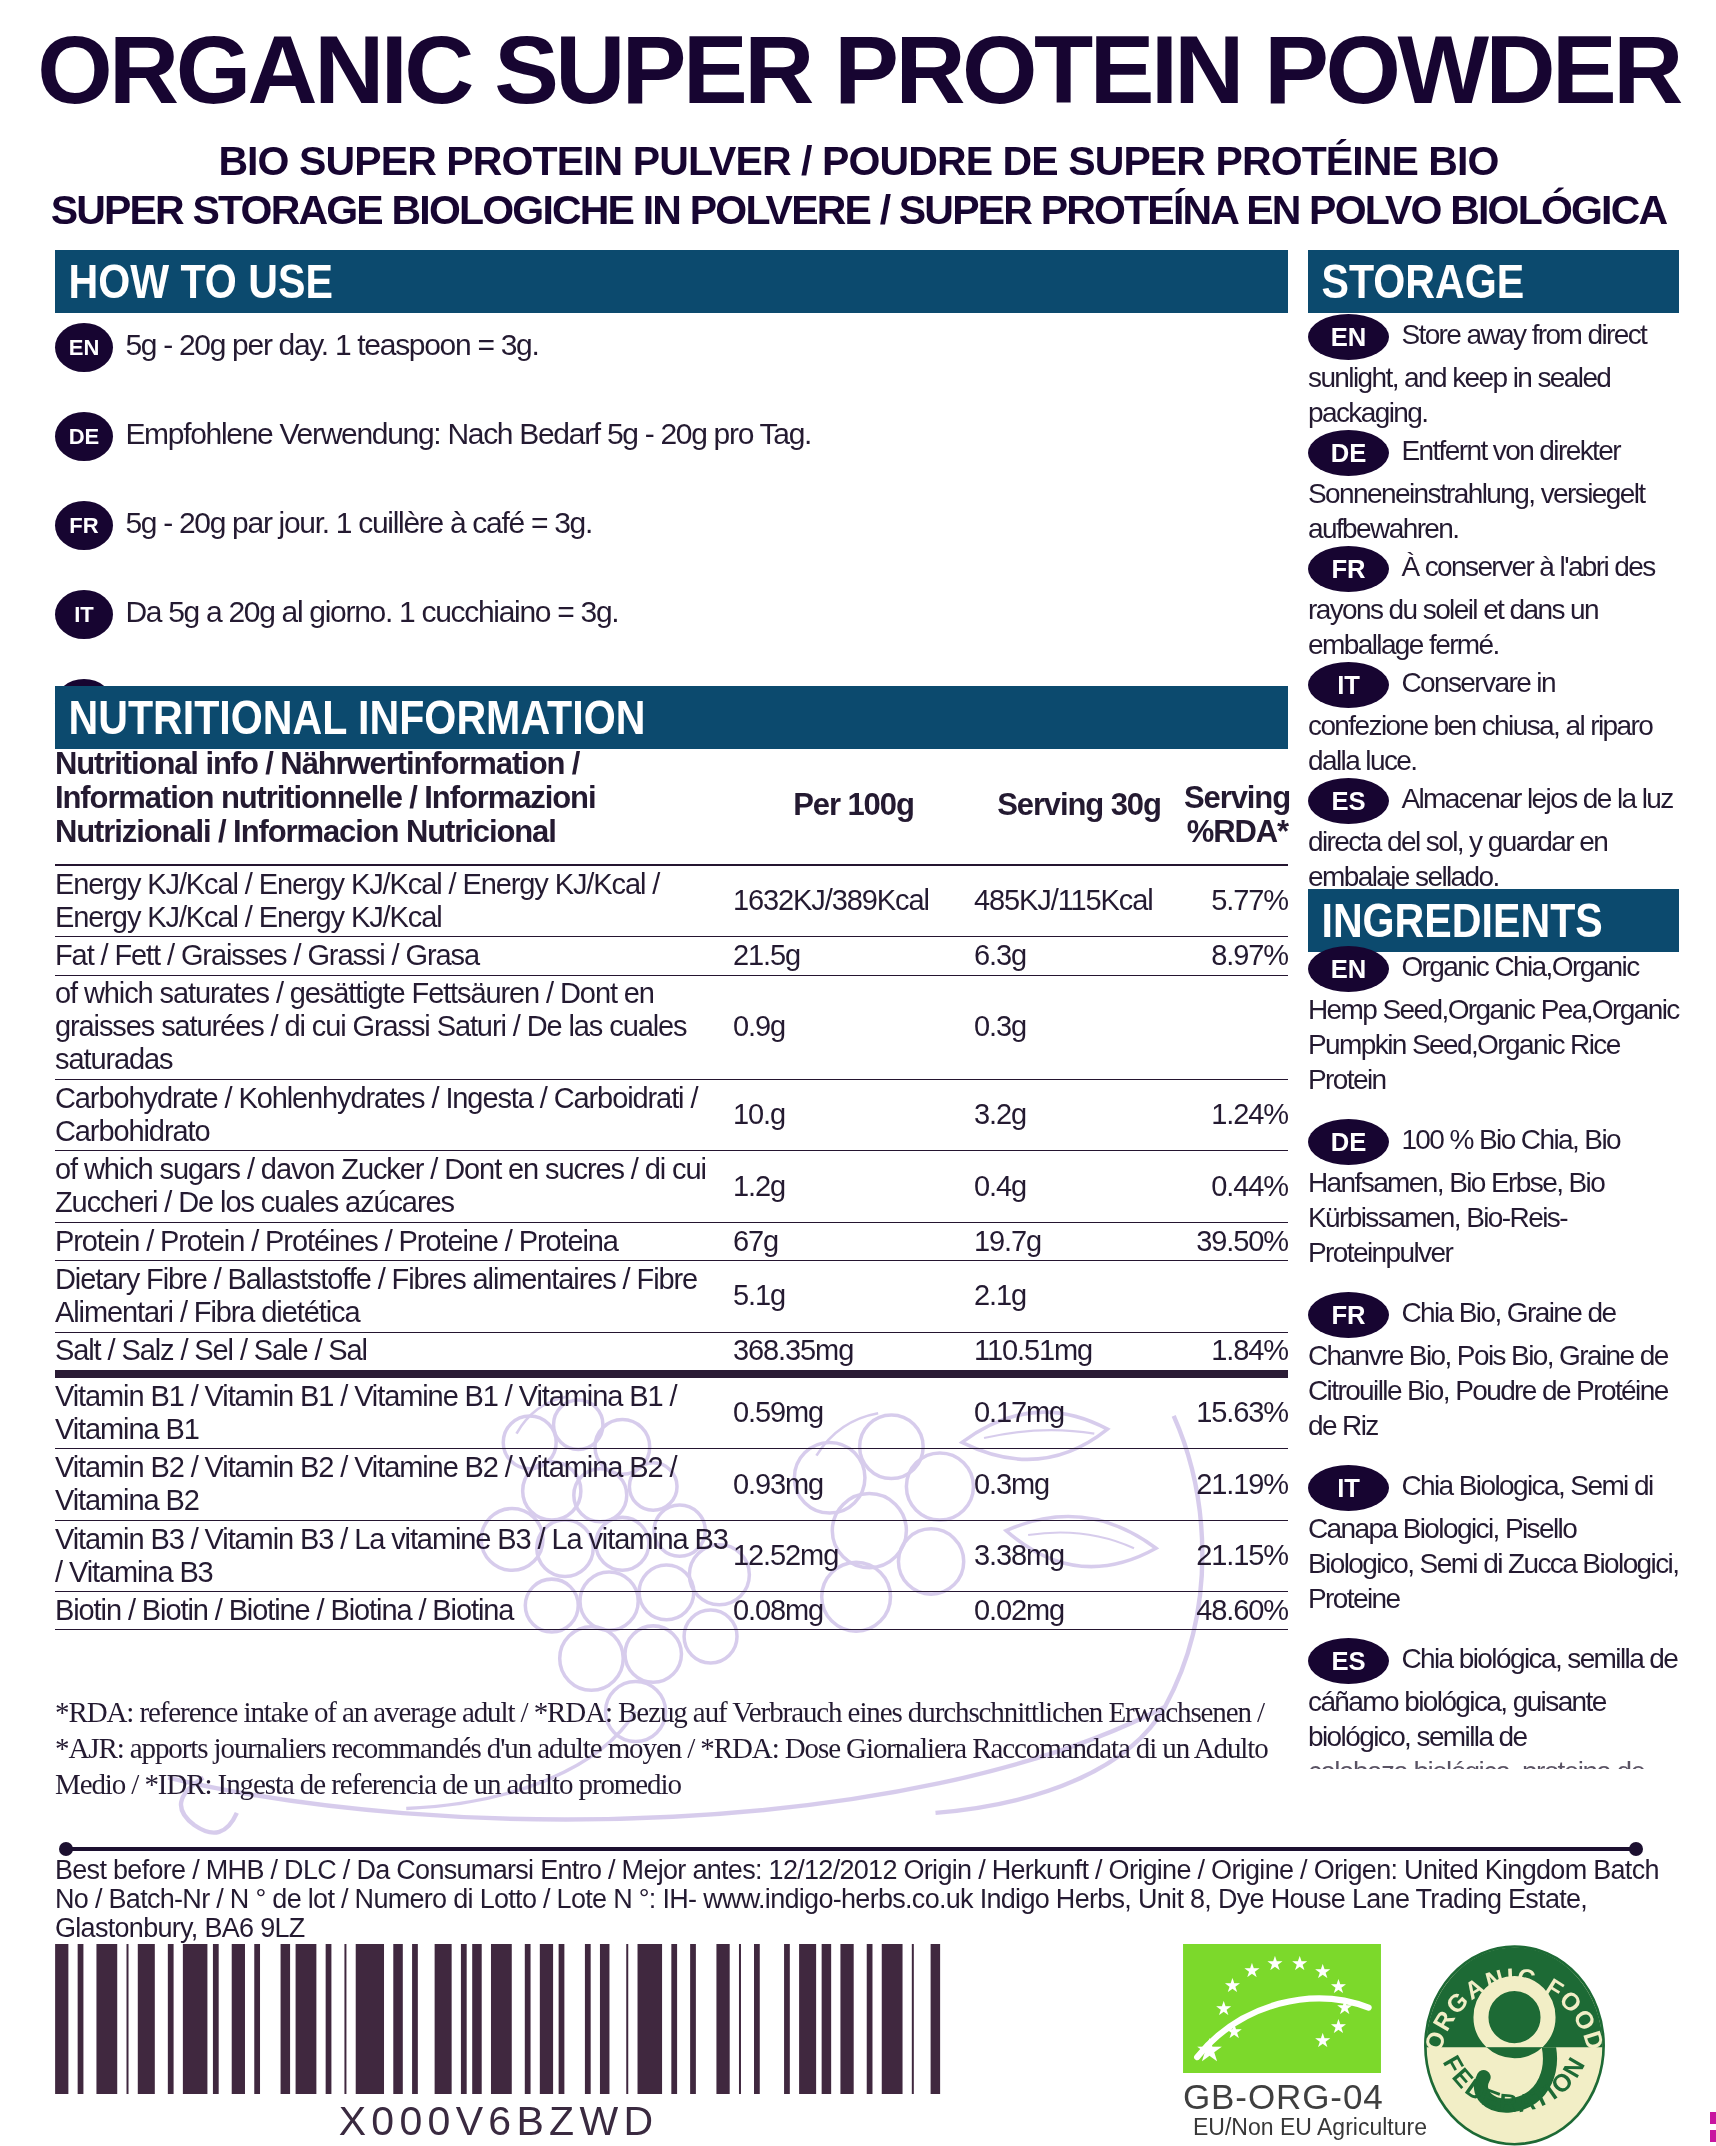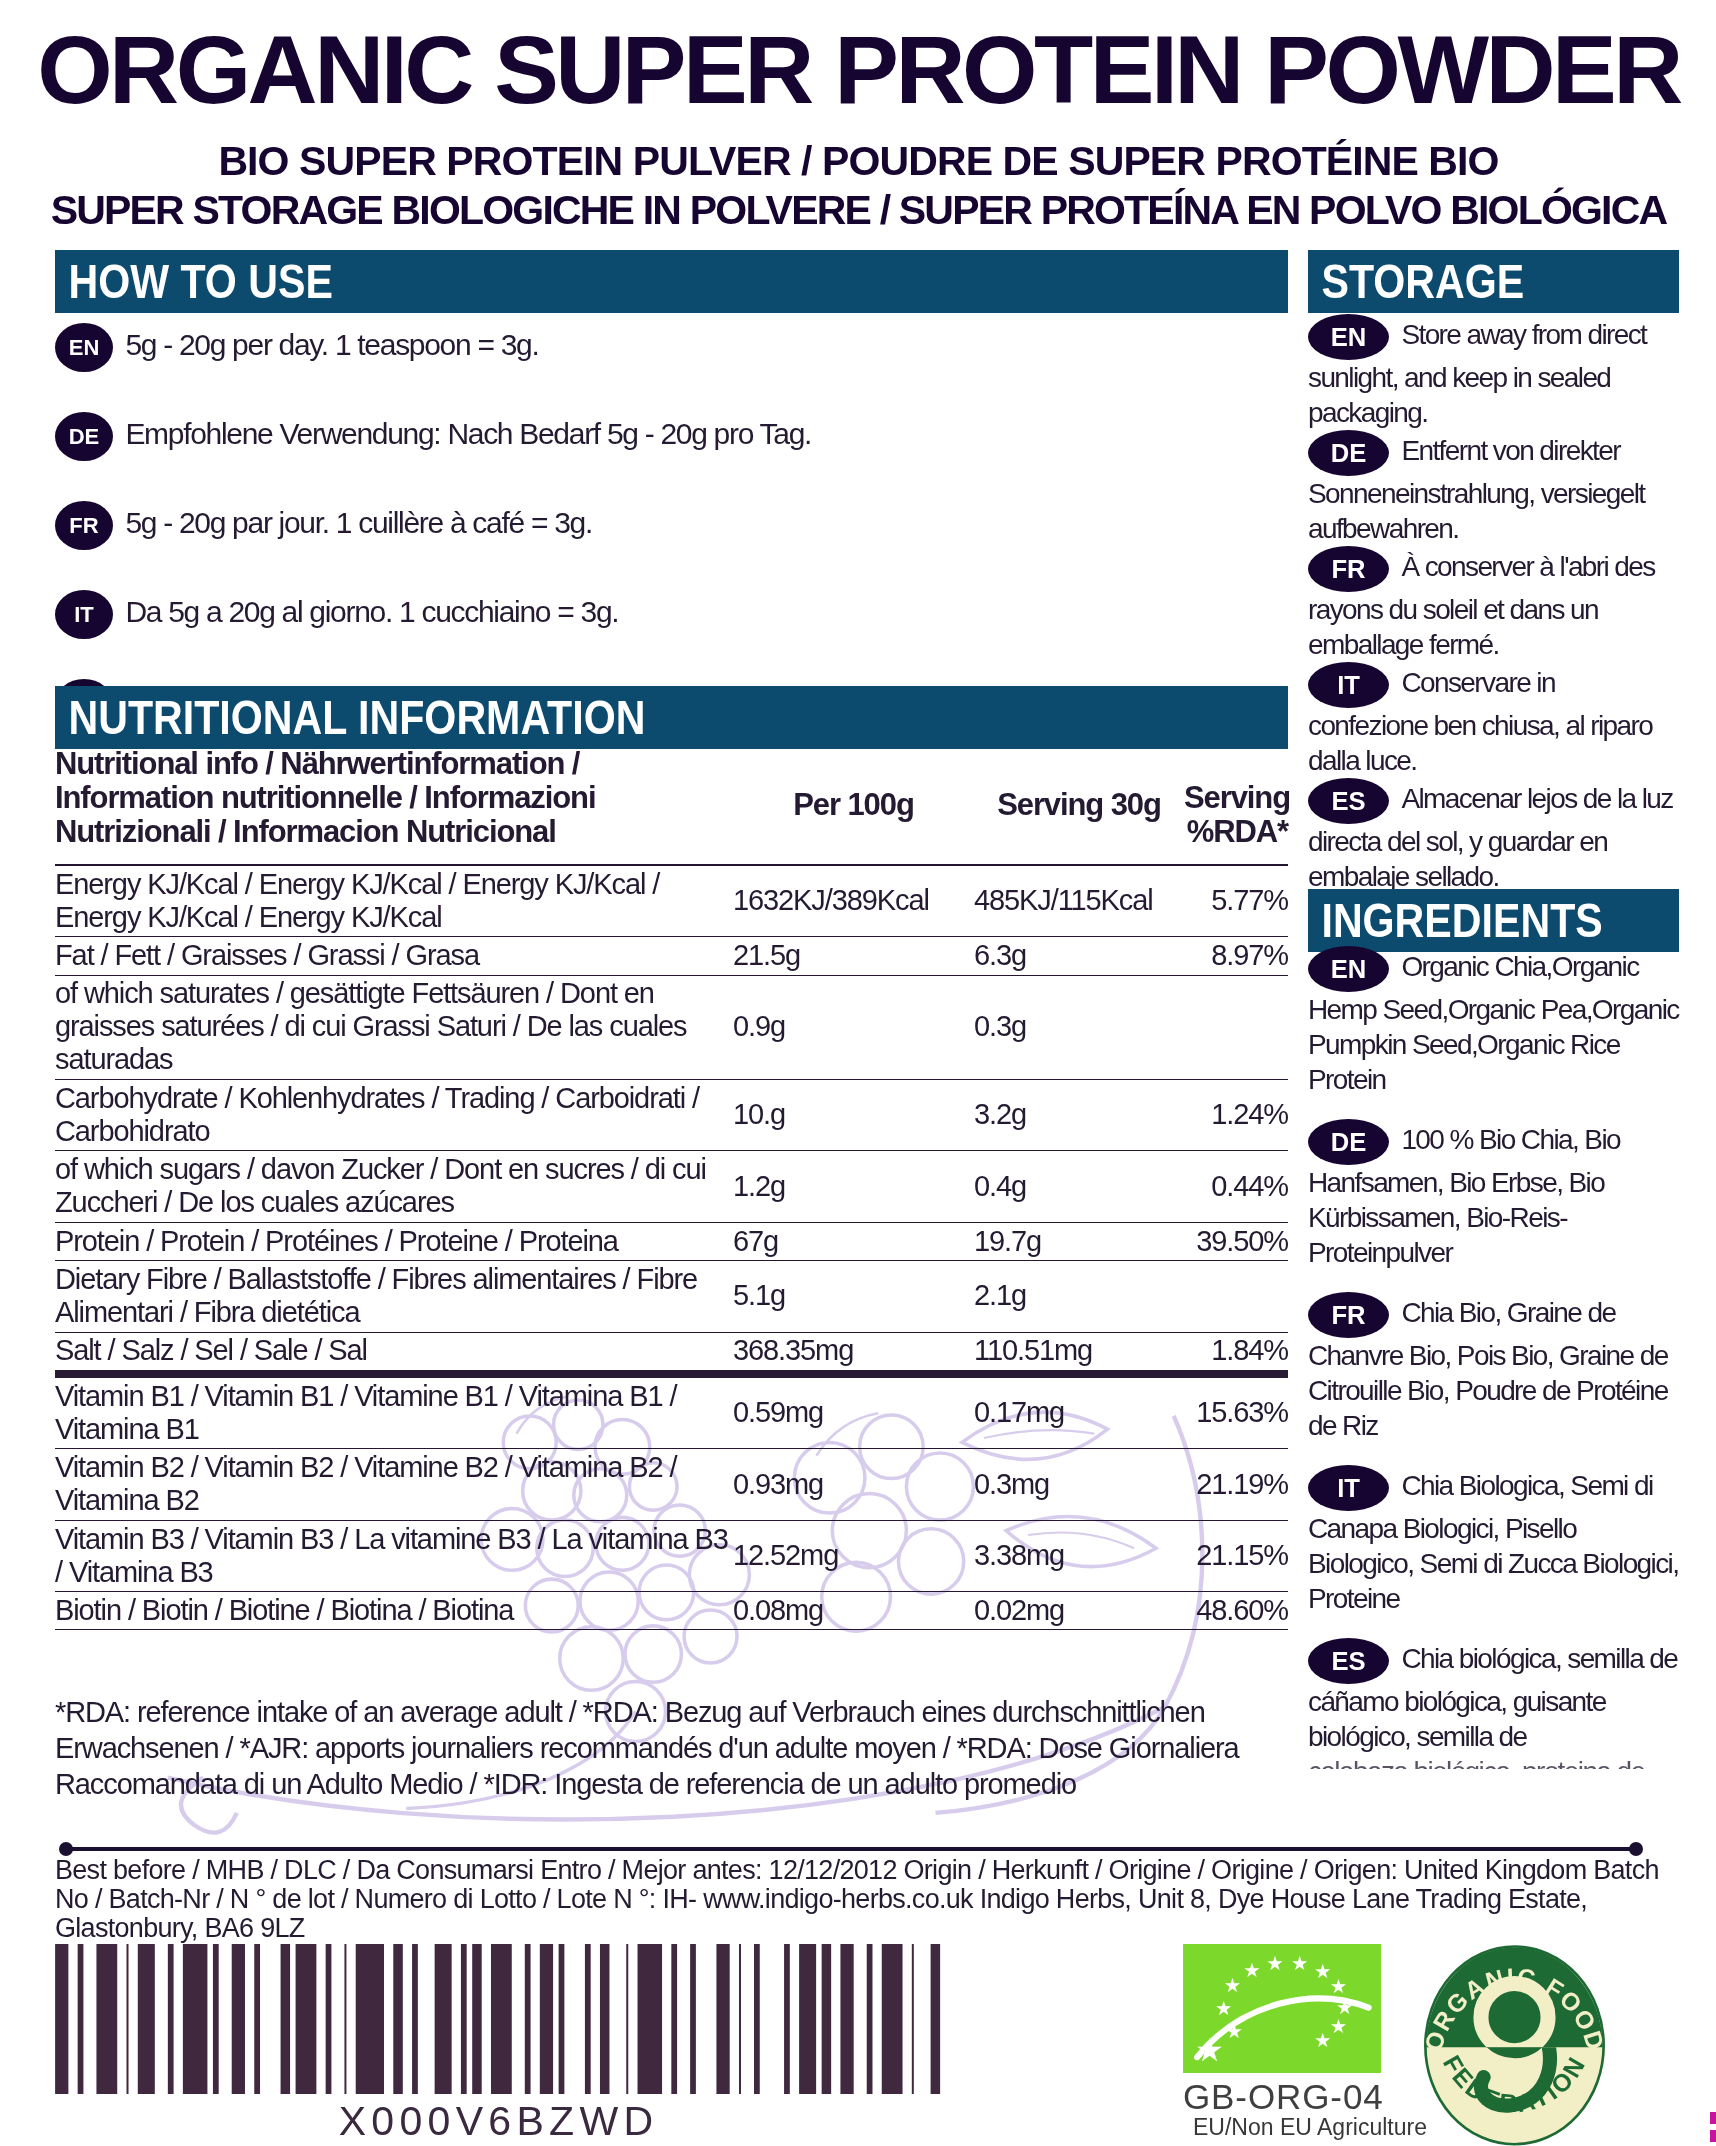--- a/index.html
+++ b/index.html
@@ -43,21 +43,21 @@
   table.nutri thead th{font-weight:bold;vertical-align:bottom;border-bottom:2.6px solid #241530;
     font-size:31px;line-height:34px;padding-bottom:15px;text-align:left;}
   th.c{text-align:center !important;padding-bottom:42px !important;}
   th.r{text-align:right !important;}
   table.nutri td{border-bottom:1.8px solid #241530;vertical-align:middle;}
   td.lbl{padding-right:74px;}
   td.v{font-size:31px;padding-left:56px;white-space:nowrap;letter-spacing:-0.4px;}
   td.v2{font-size:31px;padding-left:67px;white-space:nowrap;letter-spacing:-0.4px;}
   td.rda{font-size:31px;text-align:right;letter-spacing:-0.4px;}
   tr.thick td{border-bottom:8px solid #2a1b35;}
-  .footnote{position:absolute;left:55px;top:1694px;width:1219px;font-size:29px;line-height:36px;letter-spacing:-1.1px;}
+  .footnote{position:absolute;left:55px;top:1694px;width:1219px;font-size:29px;line-height:36px;letter-spacing:-1.1px;font-family:Liberation Serif, serif;}
   
   .divider{position:absolute;left:66px;top:1847px;width:1570px;height:4.4px;background:#1c1030;}
   .divider::before,.divider::after{content:"";position:absolute;top:-5.3px;width:14px;height:14px;border-radius:50%;background:#1c1030;}
   .divider::before{left:-7px;} .divider::after{right:-7px;}
   .bestbefore{position:absolute;left:55px;top:1856px;width:1614px;font-size:27px;line-height:29px;letter-spacing:-0.7px;}
   .barcode{position:absolute;left:55px;top:1944px;}
   .barcode-num{position:absolute;left:55px;top:2098px;width:887px;text-align:center;
     font-size:41px;letter-spacing:5.3px;color:#3a2a40;}
   .eu-logo{position:absolute;left:1183px;top:1944px;}
   .eu-code{position:absolute;left:1183px;top:2077px;font-size:35px;color:#3f3f3f;letter-spacing:0.9px;}
@@ -191,21 +191,21 @@
           <td class="v2">6.3g</td>
           <td class="rda">8.97%</td>
         </tr>
         <tr>
           <td class="lbl">of which saturates / gesättigte Fettsäuren / Dont en graisses saturées / di cui Grassi Saturi / De las cuales saturadas</td>
           <td class="v">0.9g</td>
           <td class="v2">0.3g</td>
           <td class="rda"></td>
         </tr>
         <tr>
-          <td class="lbl">Carbohydrate / Kohlenhydrates / Trading / Carboidrati / Carbohidrato</td>
+          <td class="lbl">Carbohydrate / Kohlenhydrates / Ingesta / Carboidrati / Carbohidrato</td>
           <td class="v">10.g</td>
           <td class="v2">3.2g</td>
           <td class="rda">1.24%</td>
         </tr>
         <tr>
           <td class="lbl">of which sugars / davon Zucker / Dont en sucres / di cui Zuccheri / De los cuales azúcares</td>
           <td class="v">1.2g</td>
           <td class="v2">0.4g</td>
           <td class="rda">0.44%</td>
         </tr>

